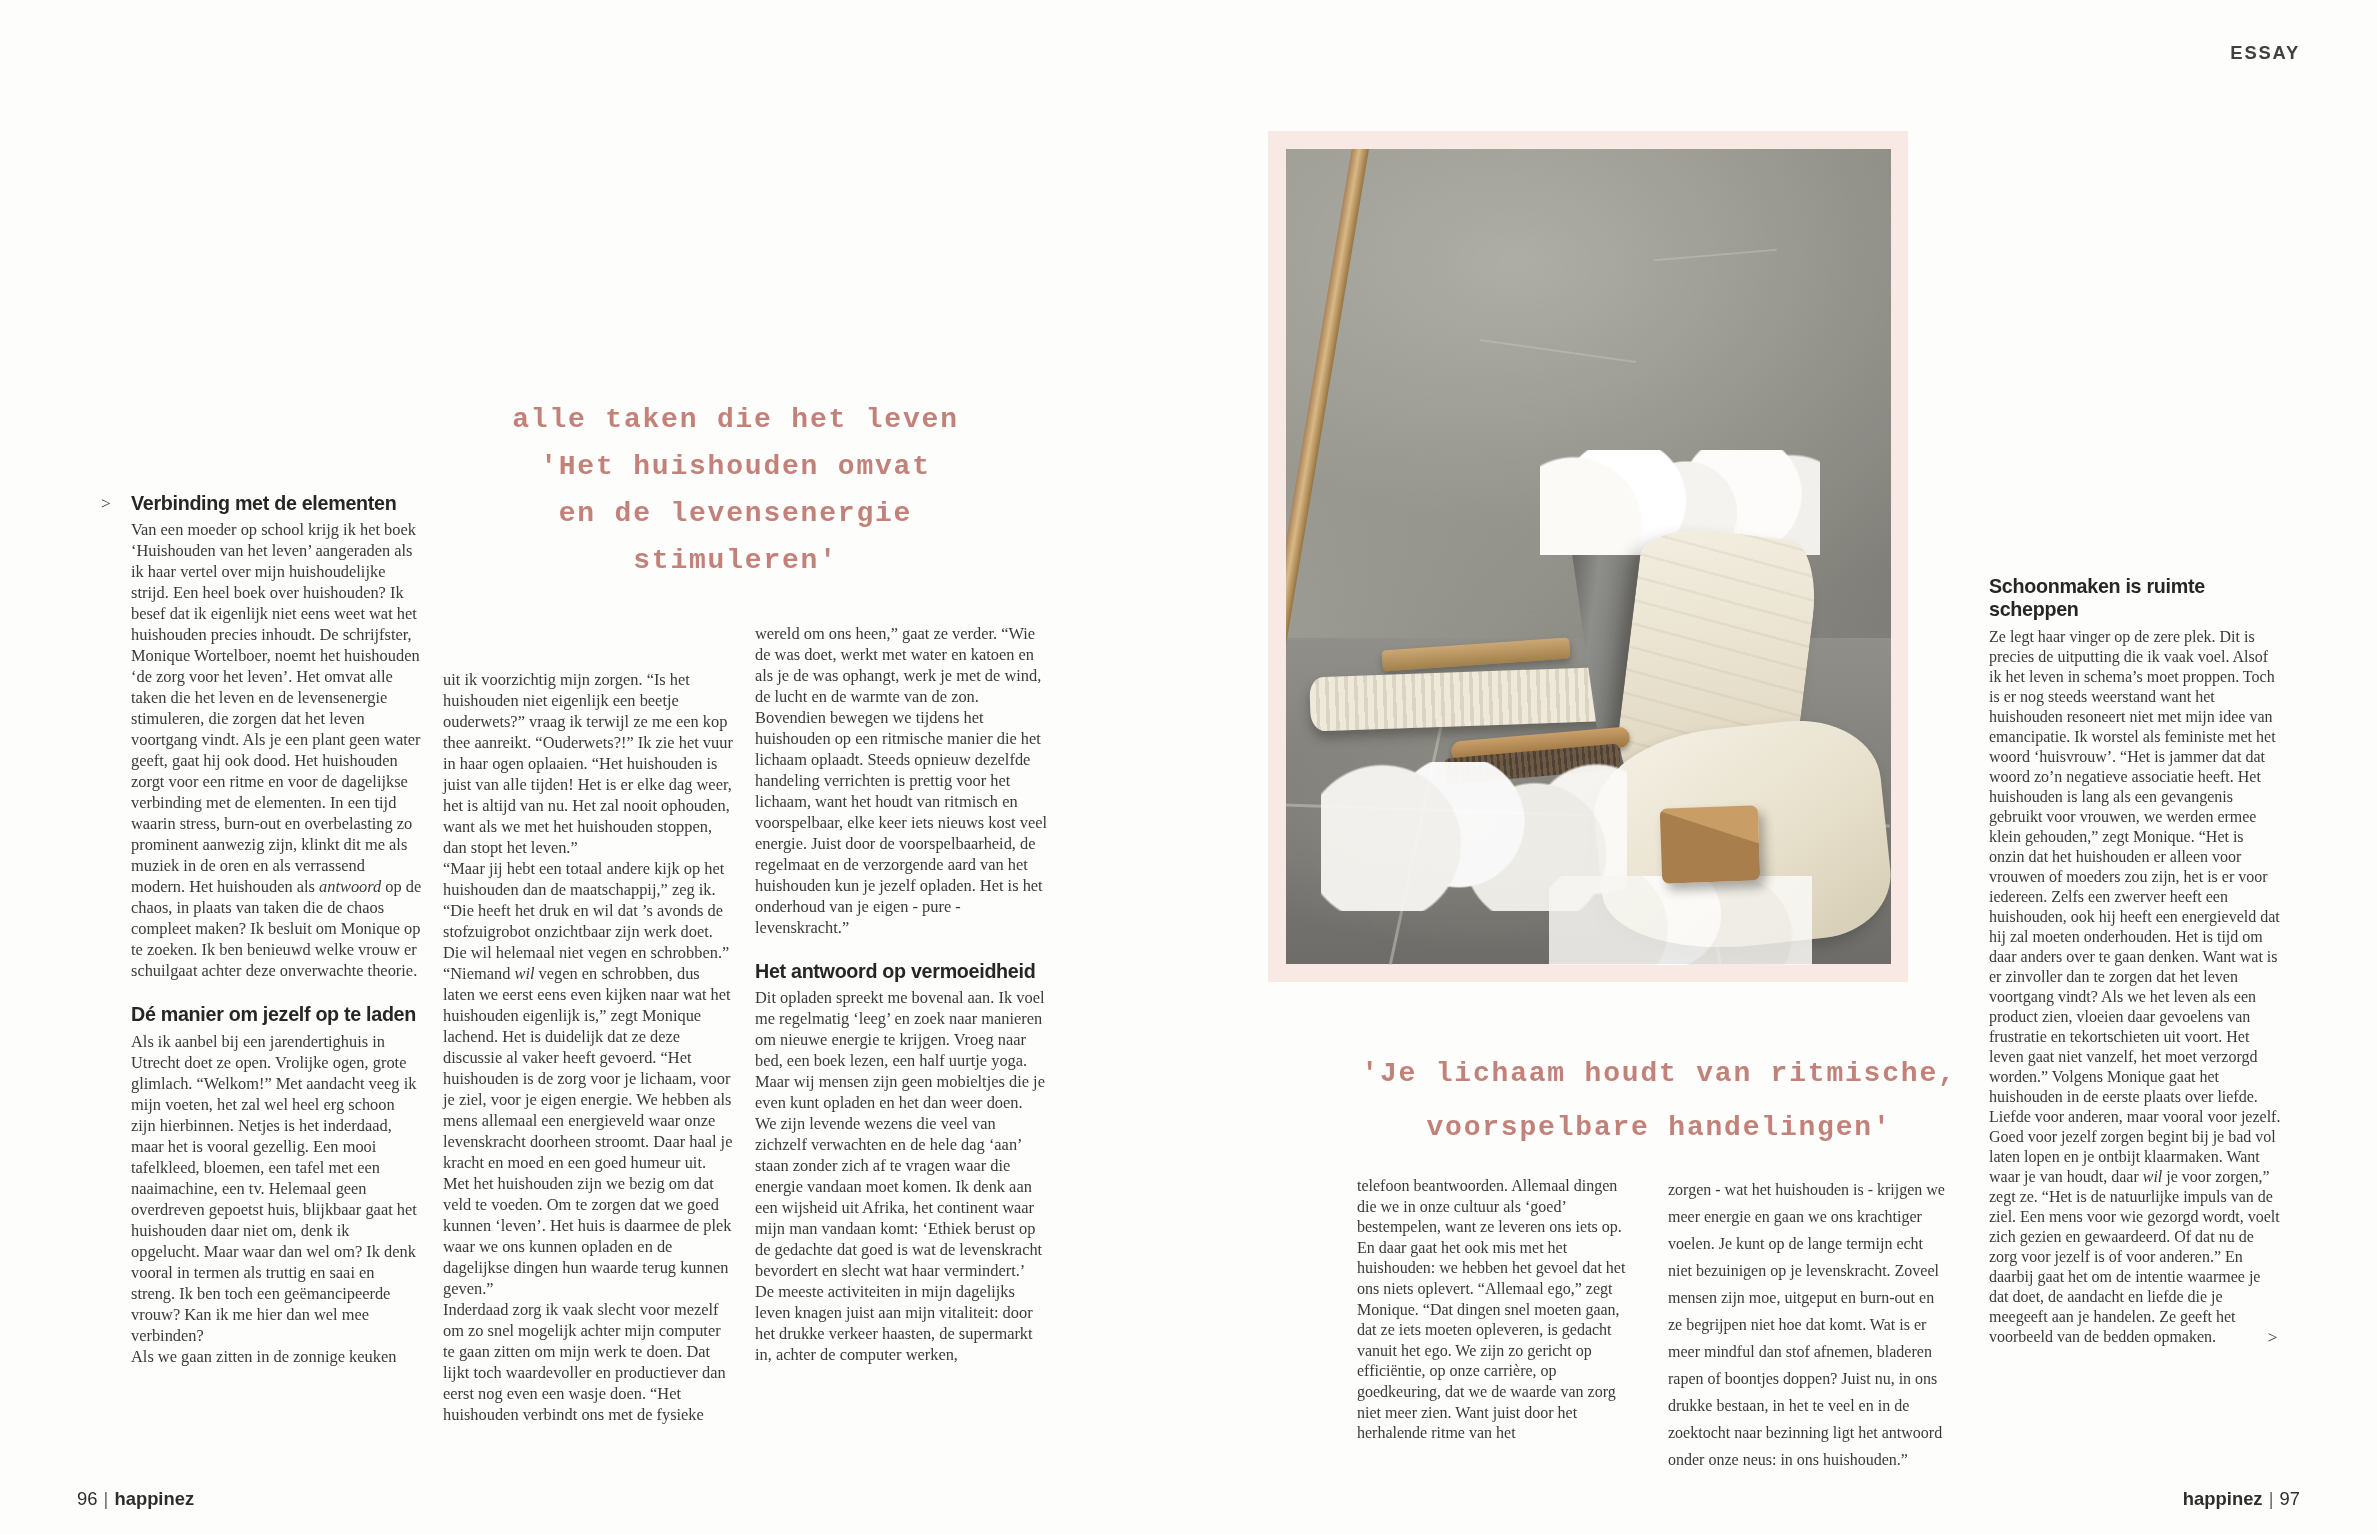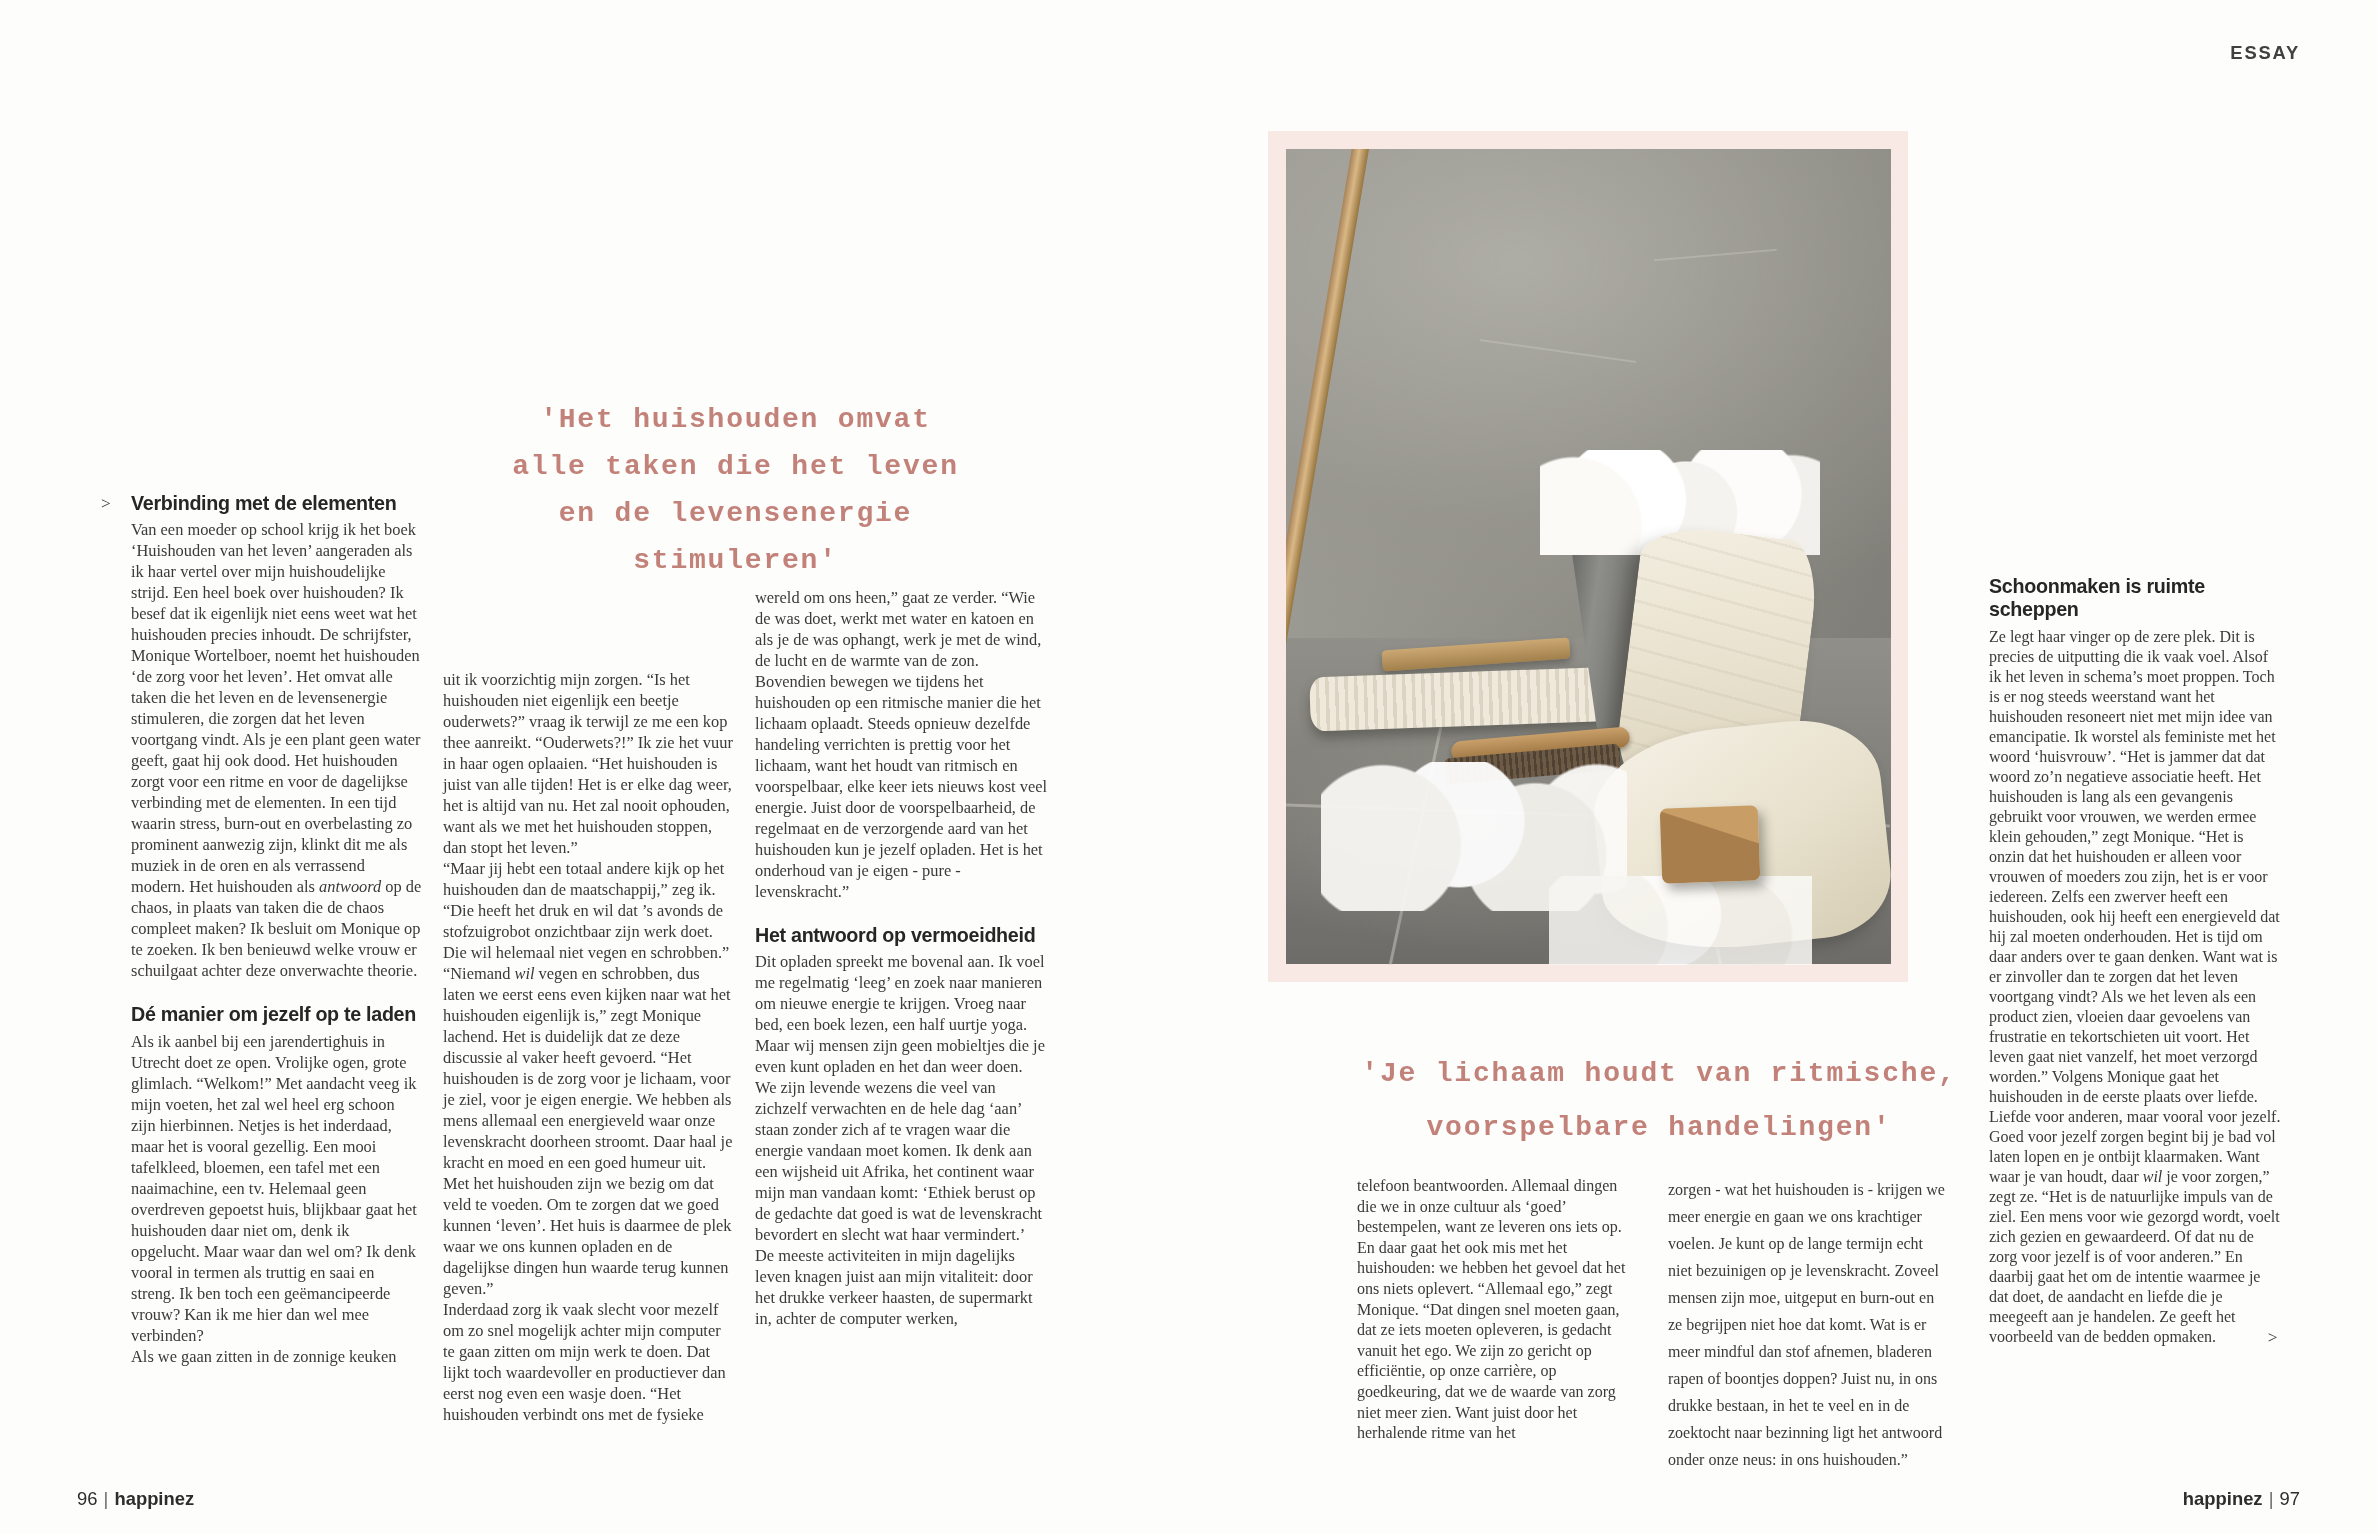--- a/index.html
+++ b/index.html
@@ -26,21 +26,21 @@
     position:absolute; font-family:"Liberation Mono", monospace; font-weight:bold;
     color:#c28279; text-align:center; letter-spacing:1.8px;
   }
   .quote-left  { left:473px;  top:396px;  width:525px; font-size:28px; line-height:47px; }
   .quote-right { left:1344px; top:1047px; width:630px; font-size:28px; line-height:54px; }
   
   .col { position:absolute; font-size:16.4px; line-height:21px; text-align:left; }
   .col p { margin:0; }
   .col-1 { left:131px;  top:492px; width:291px; }
   .col-2 { left:443px;  top:623px; width:292px;margin-top:46px; }
-  .col-3 { left:755px;  top:587px; width:292px; }
+  .col-3 { left:755px;  top:623px; width:292px; }
   .col-a { left:1357px; top:1176px; width:277px; font-size:16px; line-height:20.6px; }
   .col-b { left:1668px; top:1176px; width:277px; font-size:16px; line-height:27px; }
   .col-far { left:1989px; top:555px; width:292px; font-size:16px; line-height:20px;margin-top:20px; }
   .sec-head {
     font-family:"Liberation Sans", sans-serif; font-weight:bold;
     font-size:19.7px; line-height:23px; letter-spacing:-0.3px; color:#262626;
     margin:0 0 4.4px 0; white-space:nowrap;
   }
   .sec-head.mid { margin-top:22px; }
   .sec-head.wrap { white-space:normal; margin-bottom:6.1px; }
@@ -154,22 +154,22 @@
   i { font-style:italic; }
 </style>
 </head>
 <body>
 
 <div class="spread">
 
   <div class="essay-label">ESSAY</div>
 
   <div class="quote quote-left">
+      <div class="qline"><span>alle taken die het leven</span></div>
       <div class="qline"><span>'Het huishouden omvat</span></div>
-      <div class="qline"><span>alle taken die het leven</span></div>
       <div class="qline"><span>en de levensenergie</span></div>
       <div class="qline"><span>stimuleren'</span></div>
     </div>
 
   <div class="col col-1" style="position:absolute;">
     <span class="lead-marker">&gt;</span>
     <div class="sec-head">Verbinding met de elementen</div>
     <div>
         <p><span>Van een moeder op school krijg ik het boek ‘Huishouden van het leven’ aangeraden als ik haar vertel over mijn huishoudelijke strijd. Een heel boek over huishouden? Ik besef dat ik eigenlijk niet eens weet wat het huishouden precies inhoudt. De schrijfster, Monique Wortelboer, noemt het huishouden ‘de zorg voor het leven’. Het omvat alle taken die het leven en de levensenergie stimuleren, die zorgen dat het leven voortgang vindt. Als je een plant geen water geeft, gaat hij ook dood. Het huishouden zorgt voor een ritme en voor de dagelijkse verbinding met de elementen. In een tijd waarin stress, burn-out en overbelasting zo prominent aanwezig zijn, klinkt dit me als muziek in de oren en als verrassend modern. Het huishouden als </span><i>antwoord</i><span> op de chaos, in plaats van taken die de chaos compleet maken? Ik besluit om Monique op te zoeken. Ik ben benieuwd welke vrouw er schuilgaat achter deze onverwachte theorie.</span></p>
       </div>

